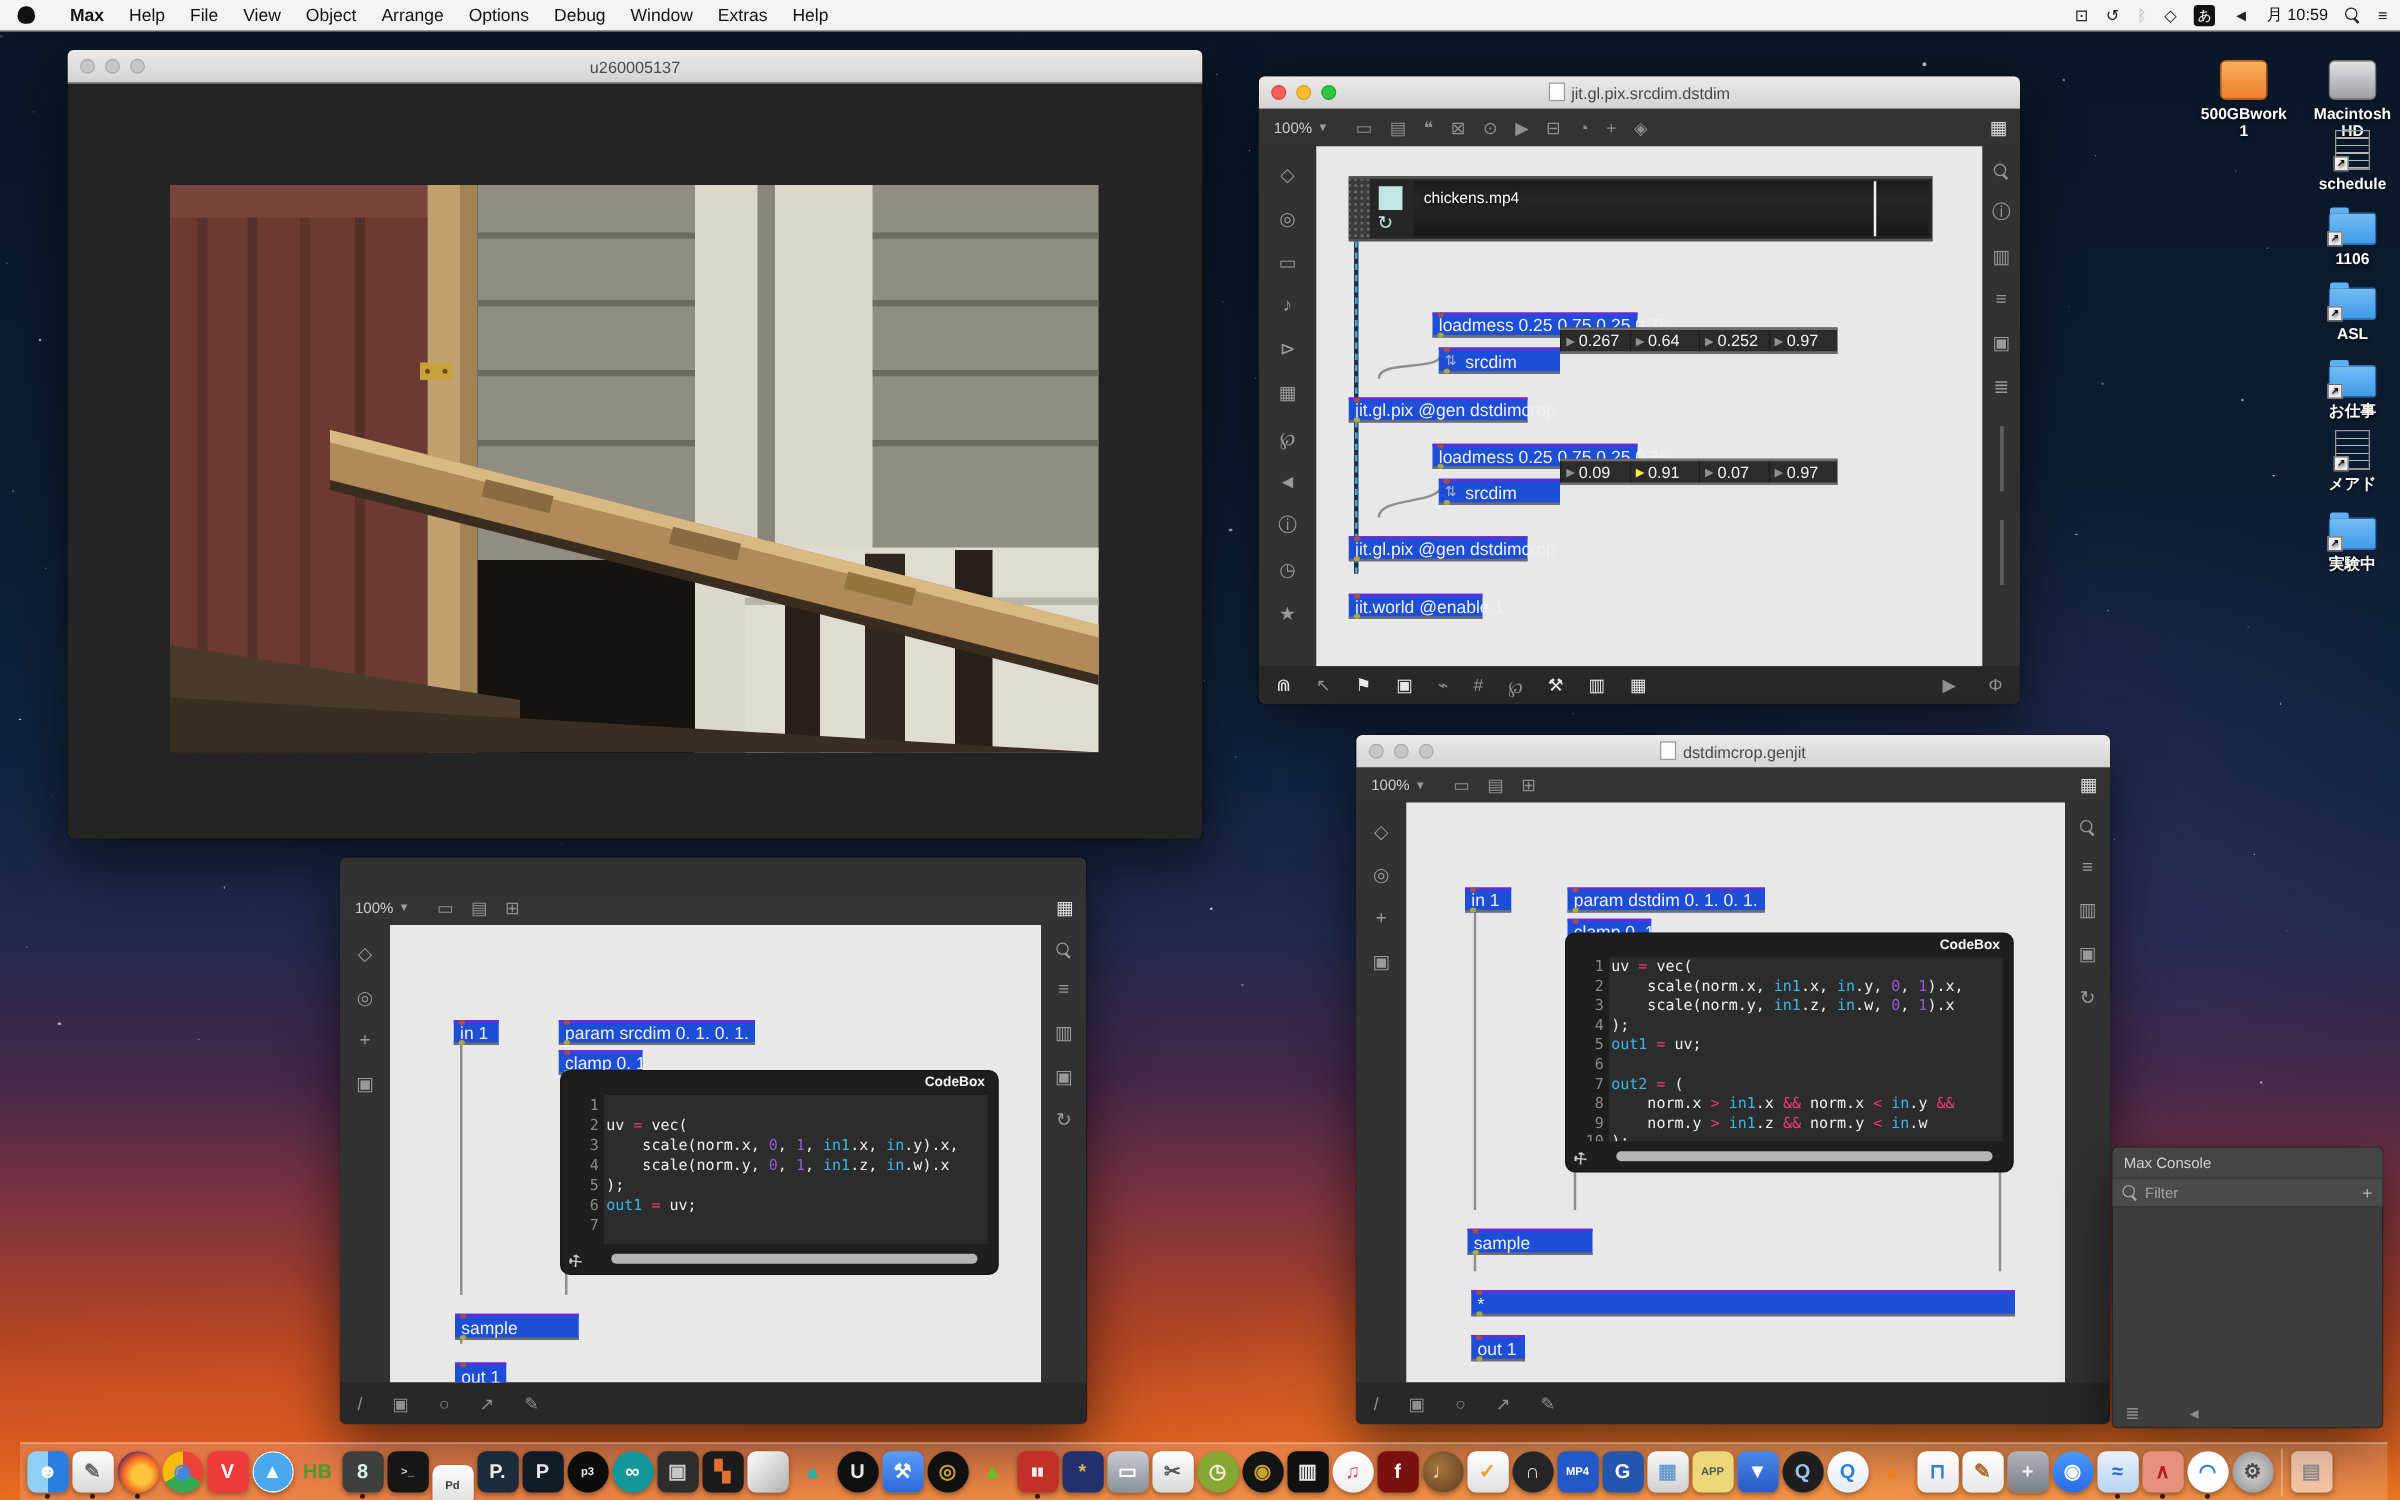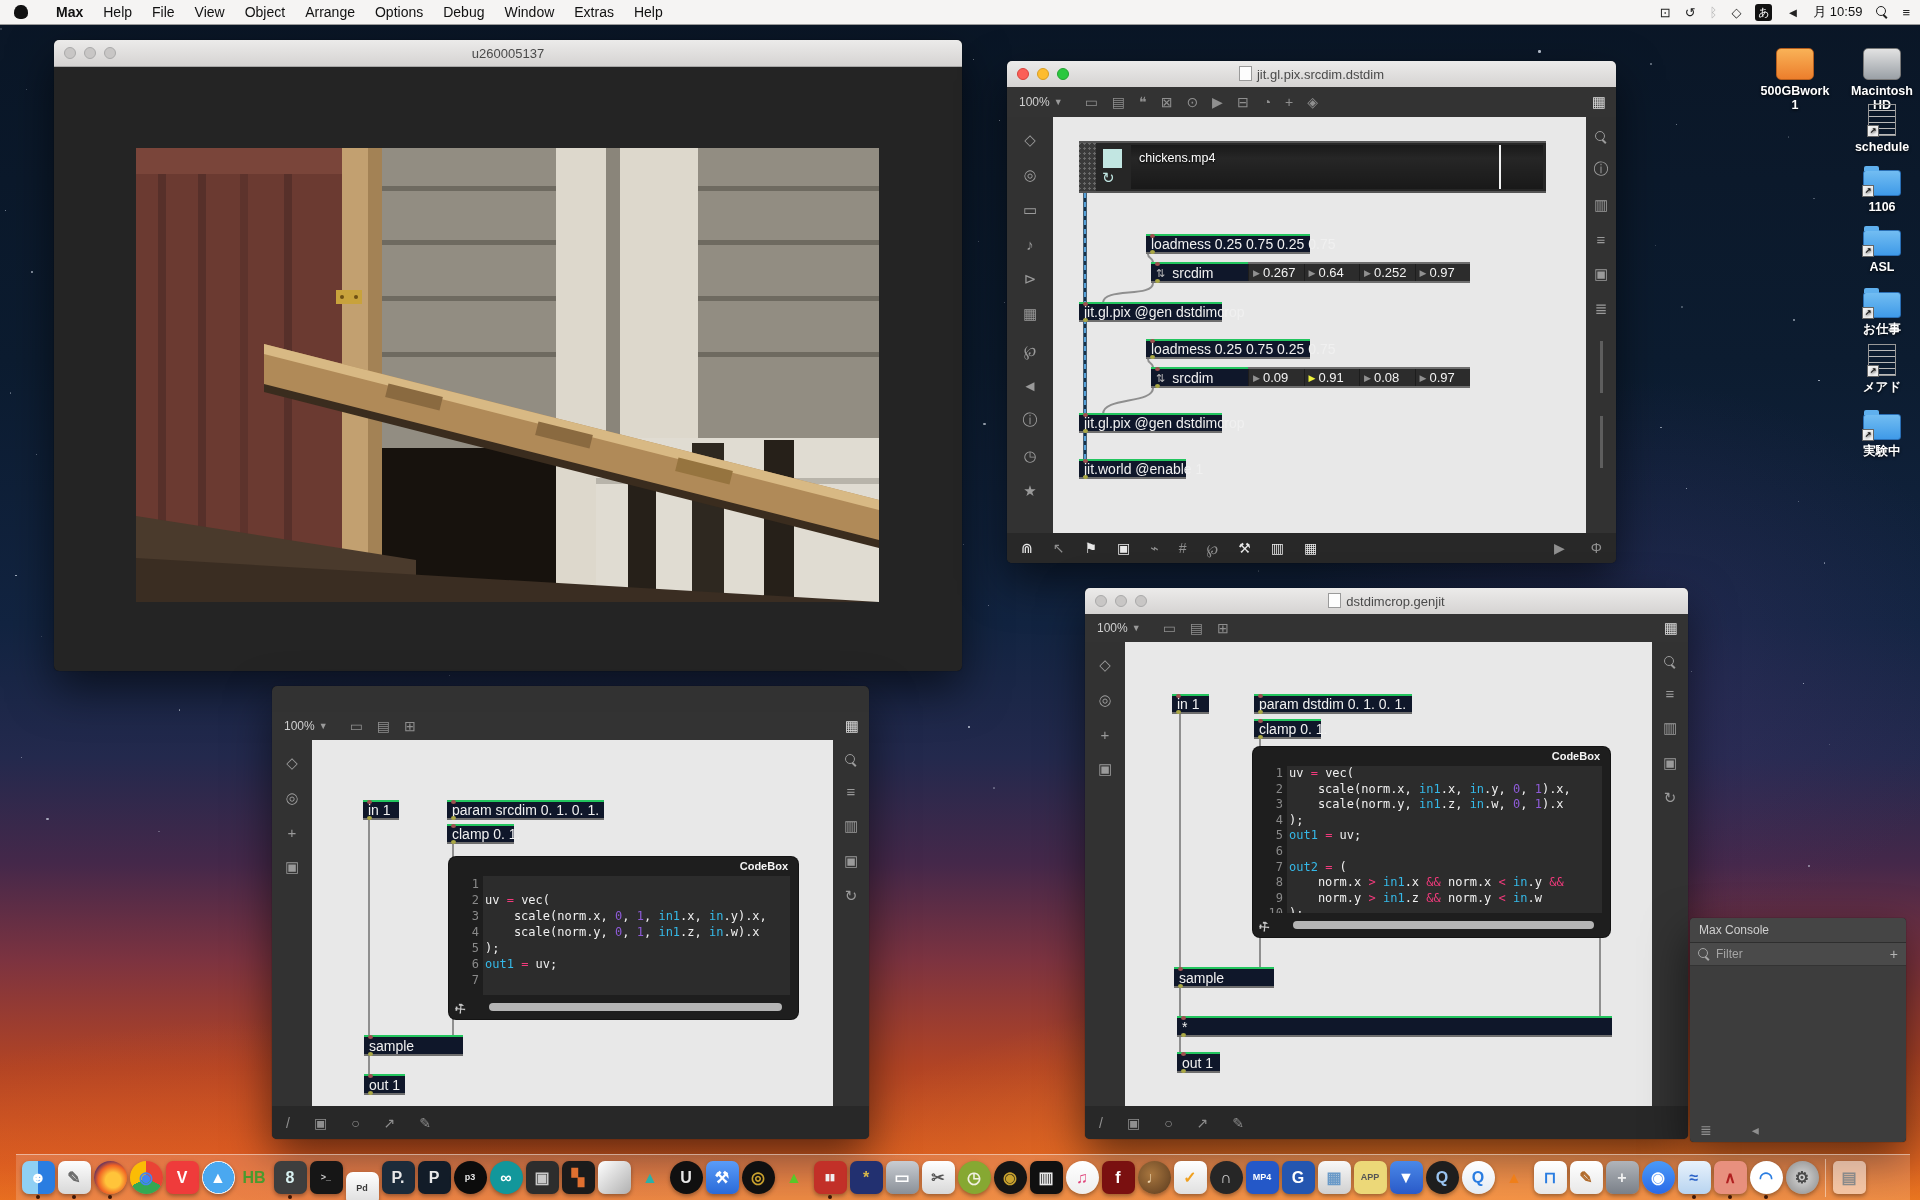--- a/index.html
+++ b/index.html
@@ -66,23 +66,23 @@
   .gridico{margin-left:auto;margin-right:10px;color:#dcdcdc;font-size:15px;}
   .sidebar{position:absolute;top:56px;background:#323232;display:flex;flex-direction:column;align-items:center;gap:17px;padding-top:14px;}
   .sidebar .tbi{font-size:15px;color:#9a9a9a;}
   .pcanvas{position:absolute;background:#e8e8e8;overflow:hidden;}
   .pbottom{position:absolute;left:0;right:0;bottom:0;height:30px;background:#282828;border-radius:0 0 5px 5px;
     display:flex;align-items:center;gap:22px;padding-left:14px;}
   .pbottom .right{margin-left:auto;display:flex;gap:26px;margin-right:14px;}
   .cordsvg{position:absolute;left:0;top:0;z-index:1;pointer-events:none;}
 
   
-  .mbox{position:absolute;background:#0f172a;color:#f0f0f0;font-size:14px;line-height:16px;
-    border-top:2px solid #22c55e;border-bottom:2px solid #6e6e6e;box-sizing:border-box;
-    padding:0 5px;display:flex;align-items:center;white-space:nowrap;z-index:2;}
+  .mbox{position:absolute;background:#1d4ed8;color:#f0f0f0;font-size:14px;line-height:16px;
+    border-top:2px solid #6d28d9;border-bottom:2px solid #6e6e6e;box-sizing:border-box;
+    padding:0 5px;display:flex;align-items:center;white-space:nowrap;z-index:2;margin-top:16px;}
   .mbox::before{content:"";position:absolute;left:4px;top:-2px;width:5px;height:4px;border-radius:50%;background:#a05050;}
   .mbox::after{content:"";position:absolute;left:4px;bottom:-2px;width:5px;height:4px;border-radius:50%;background:#aaa845;}
   .attrui .arrows{color:#b8b8b8;font-size:11px;margin-right:7px;}
   .flrow{position:absolute;display:flex;z-index:2;border-top:2px solid #6e6e6e;border-bottom:2px solid #6e6e6e;box-sizing:border-box;background:#2c2c2c;}
   .fl{display:flex;align-items:center;width:55.5px;border-left:1px solid #1d1d1d;padding-left:4px;box-sizing:border-box;}
   .fl .tri{color:#909090;font-size:9px;margin-right:3px;}
   .fl.active .tri{color:#eef33c;}
   .fl .val{color:#f2f2f2;font-size:13px;}
 
   
@@ -476,21 +476,21 @@
           <div class="fl">
             <span class="tri">▶</span>
             <span class="val">0.09</span>
           </div>
           <div class="fl active">
             <span class="tri">▶</span>
             <span class="val">0.91</span>
           </div>
           <div class="fl">
             <span class="tri">▶</span>
-            <span class="val">0.08</span>
+            <span class="val">0.07</span>
           </div>
           <div class="fl">
             <span class="tri">▶</span>
             <span class="val">0.97</span>
           </div>
         </div>
       <div class="mbox" style="left:26px;top:296px;width:143px;height:20px;">jit.gl.pix @gen dstdimcrop</div>
       <div class="mbox" style="left:26px;top:342px;width:107px;height:20px;">jit.world @enable 1</div>
     </div>
     <div class="sidebar" id="jit-right">

